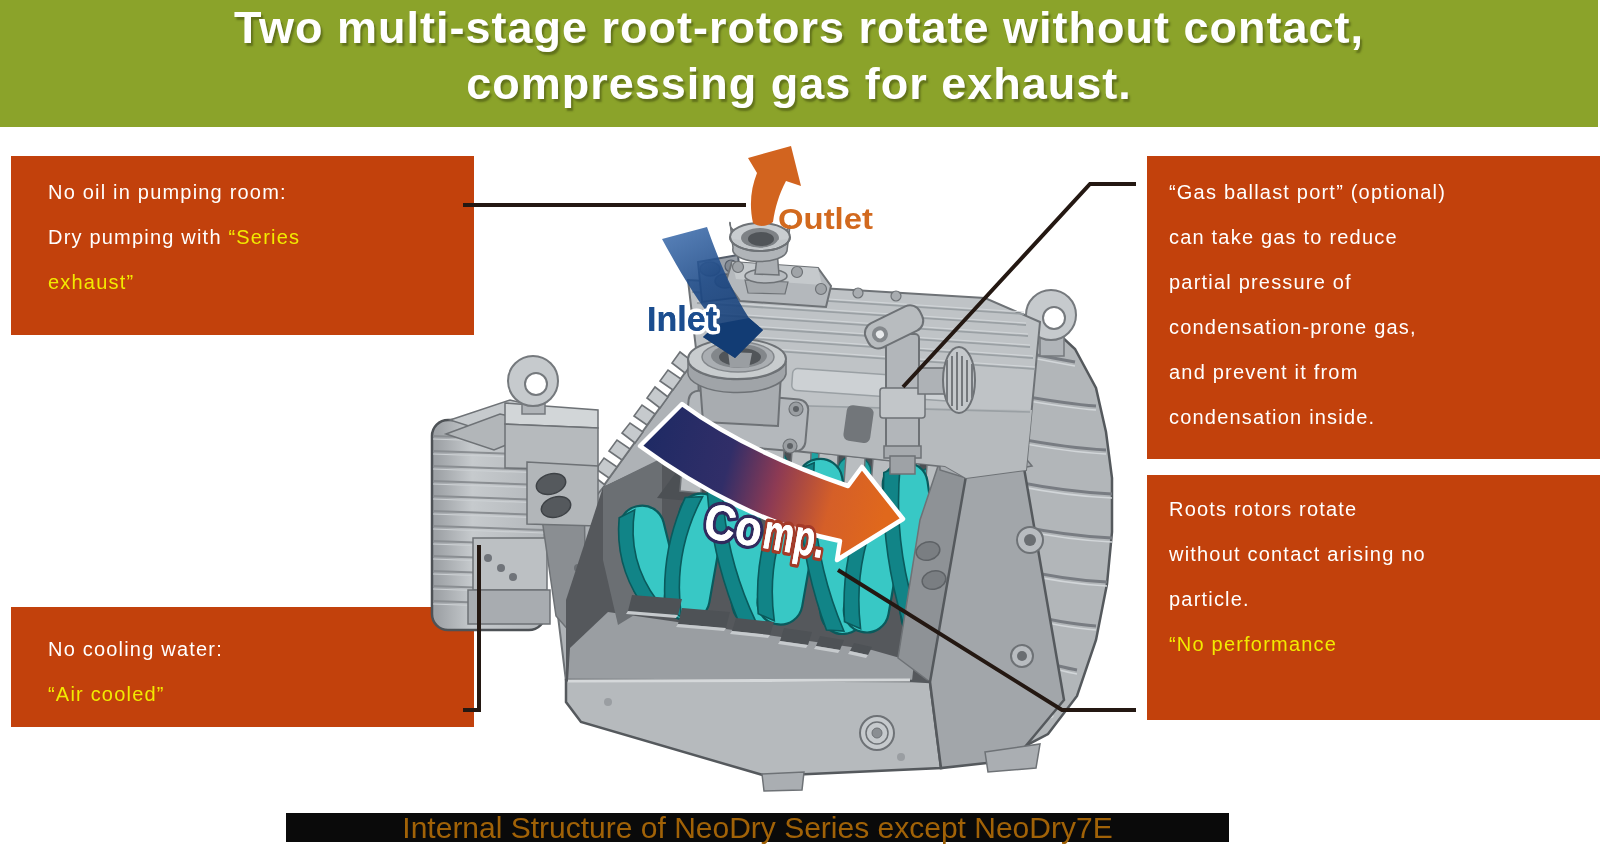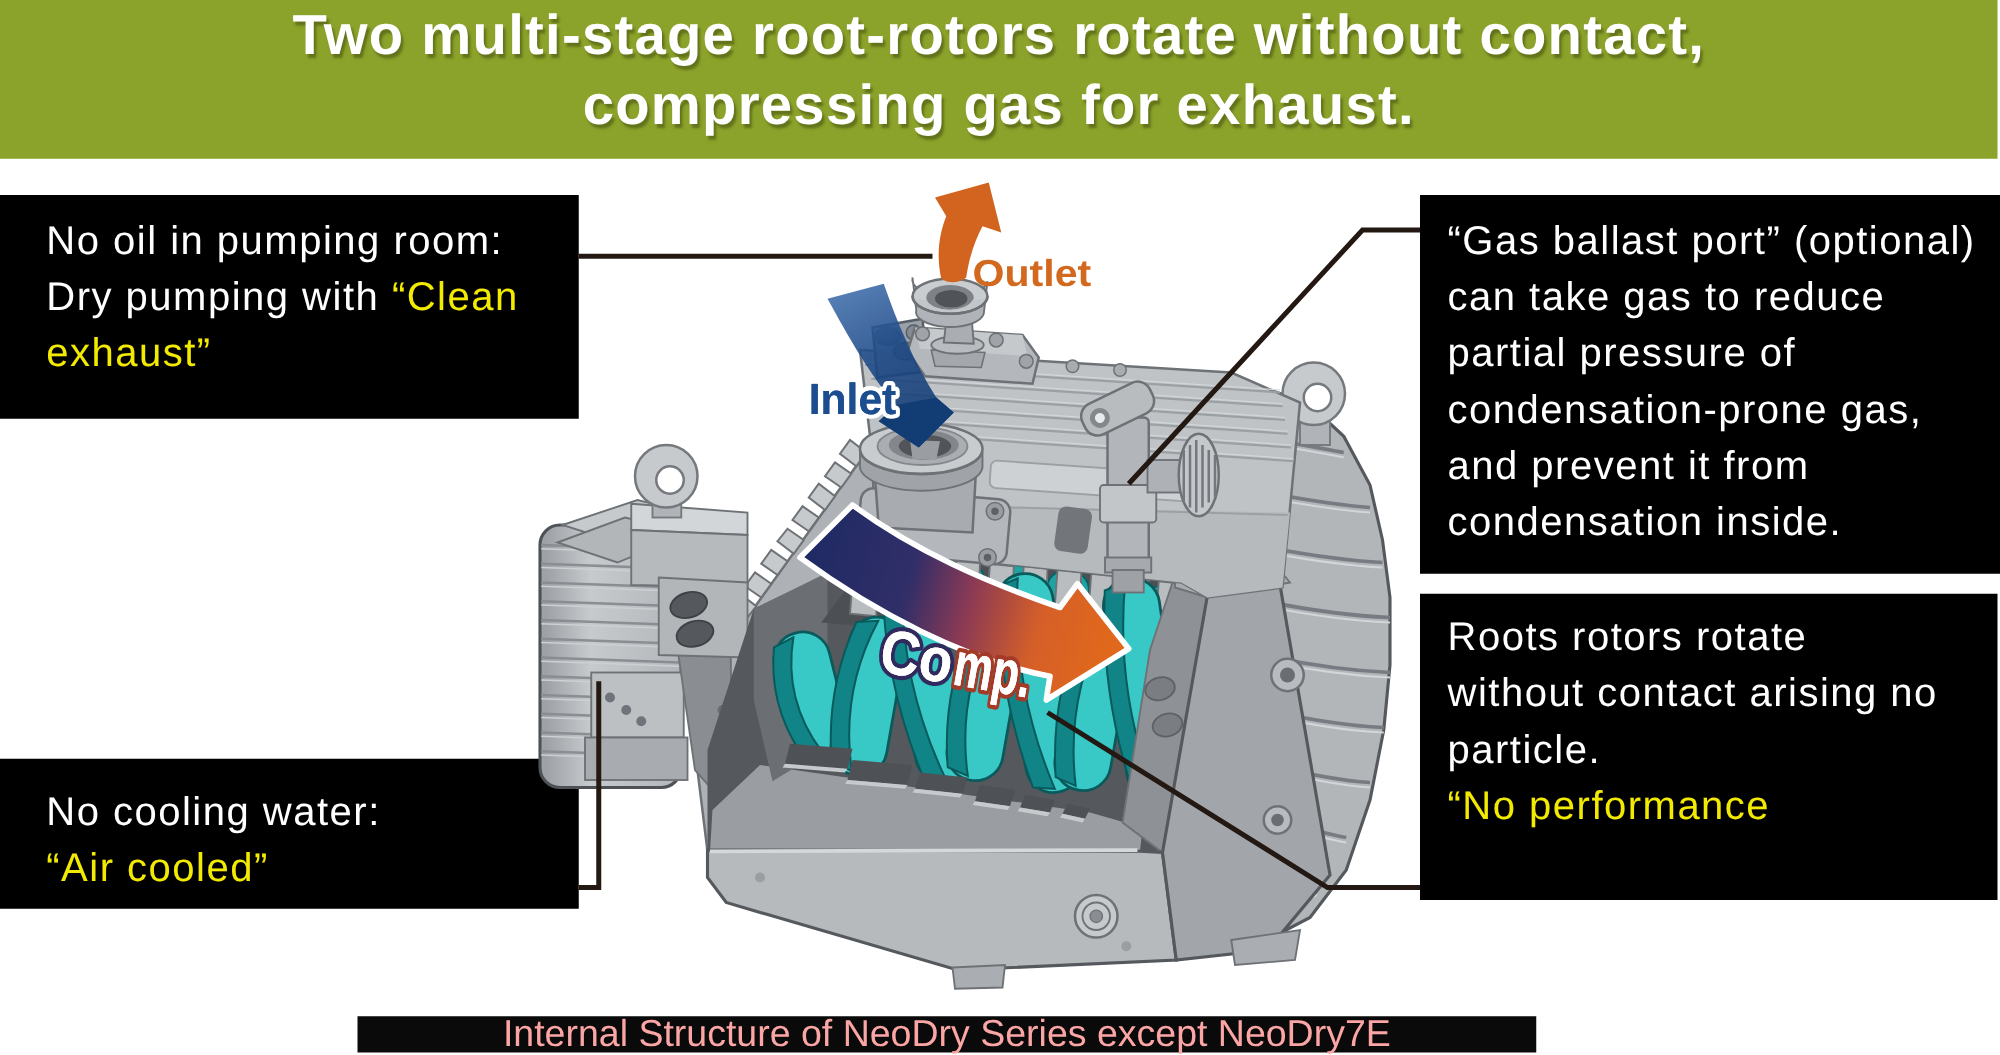--- a/index.html
+++ b/index.html
@@ -3,43 +3,43 @@
 <meta charset="utf-8">
 <style>
   html,body{margin:0;padding:0;background:#ffffff;}
   body{width:1600px;height:844px;position:relative;overflow:hidden;
        font-family:"Liberation Sans", sans-serif;}
   .banner{position:absolute;left:0;top:0;width:1598px;height:127px;background:#8ba32a;}
   .title{position:absolute;left:0;top:0;width:1598px;text-align:center;
          color:#ffffff;font-weight:bold;font-size:45px;line-height:56px;
          letter-spacing:1px;
          text-shadow:2px 3px 2px rgba(70,82,16,0.6);}
-  .bluebox{position:absolute;background:#000000;color:#ffffff;
-           font-size:32px;line-height:45px;letter-spacing:1.2px;}
+  .bluebox{position:absolute;background:#c2410c;color:#ffffff;
+           font-size:20px;line-height:45px;letter-spacing:1.2px;margin-left:11px;}
   .yel{color:#f2ea00;}
   #b1{left:0;top:156px;width:463px;height:179px;}
   #b1 .txt{position:absolute;left:37px;top:14px;}
   #b2{left:1136px;top:156px;width:462px;height:303px;padding-left:48px;}
   #b2 .txt{position:absolute;left:22px;top:14px;}
   #b3{left:1136px;top:475px;width:462px;height:245px;}
   #b3 .txt{position:absolute;left:22px;top:12px;}
   #b4{left:0;top:607px;width:463px;height:120px;}
   #b4 .txt{position:absolute;left:37px;top:20px;}
   .blackbar{position:absolute;left:286px;top:813px;width:943px;height:29px;
-            background:#0a0a0a;color:#fca5a5;font-size:30px;text-align:center;
+            background:#0a0a0a;color:#a16207;font-size:30px;text-align:center;
             line-height:30px;}
   svg{position:absolute;left:0;top:0;}
 </style>
 </head>
 <body>
 <div class="banner"></div>
 <div class="title">Two multi-stage root-rotors rotate without contact,<br>compressing gas for exhaust.</div>
 
 <div class="bluebox" id="b1">
-    <div class="txt">No oil in pumping room:<br>Dry pumping with <span class="yel">“Clean</span><br><span class="yel">exhaust”</span></div>
+    <div class="txt">No oil in pumping room:<br>Dry pumping with <span class="yel">“Series</span><br><span class="yel">exhaust”</span></div>
   </div>
 <div class="bluebox" id="b2">
     <div class="txt">“Gas ballast port” (optional)<br>can take gas to reduce<br>partial pressure of<br>condensation-prone gas,<br>and prevent it from<br>condensation inside.</div>
   </div>
 <div class="bluebox" id="b3">
     <div class="txt">Roots rotors rotate<br>without contact arising no<br>particle.<br><span class="yel">“No performance</span><br></div>
   </div>
 <div class="bluebox" id="b4">
     <div class="txt">No cooling water:<br><span class="yel">“Air cooled”</span></div>
   </div>

